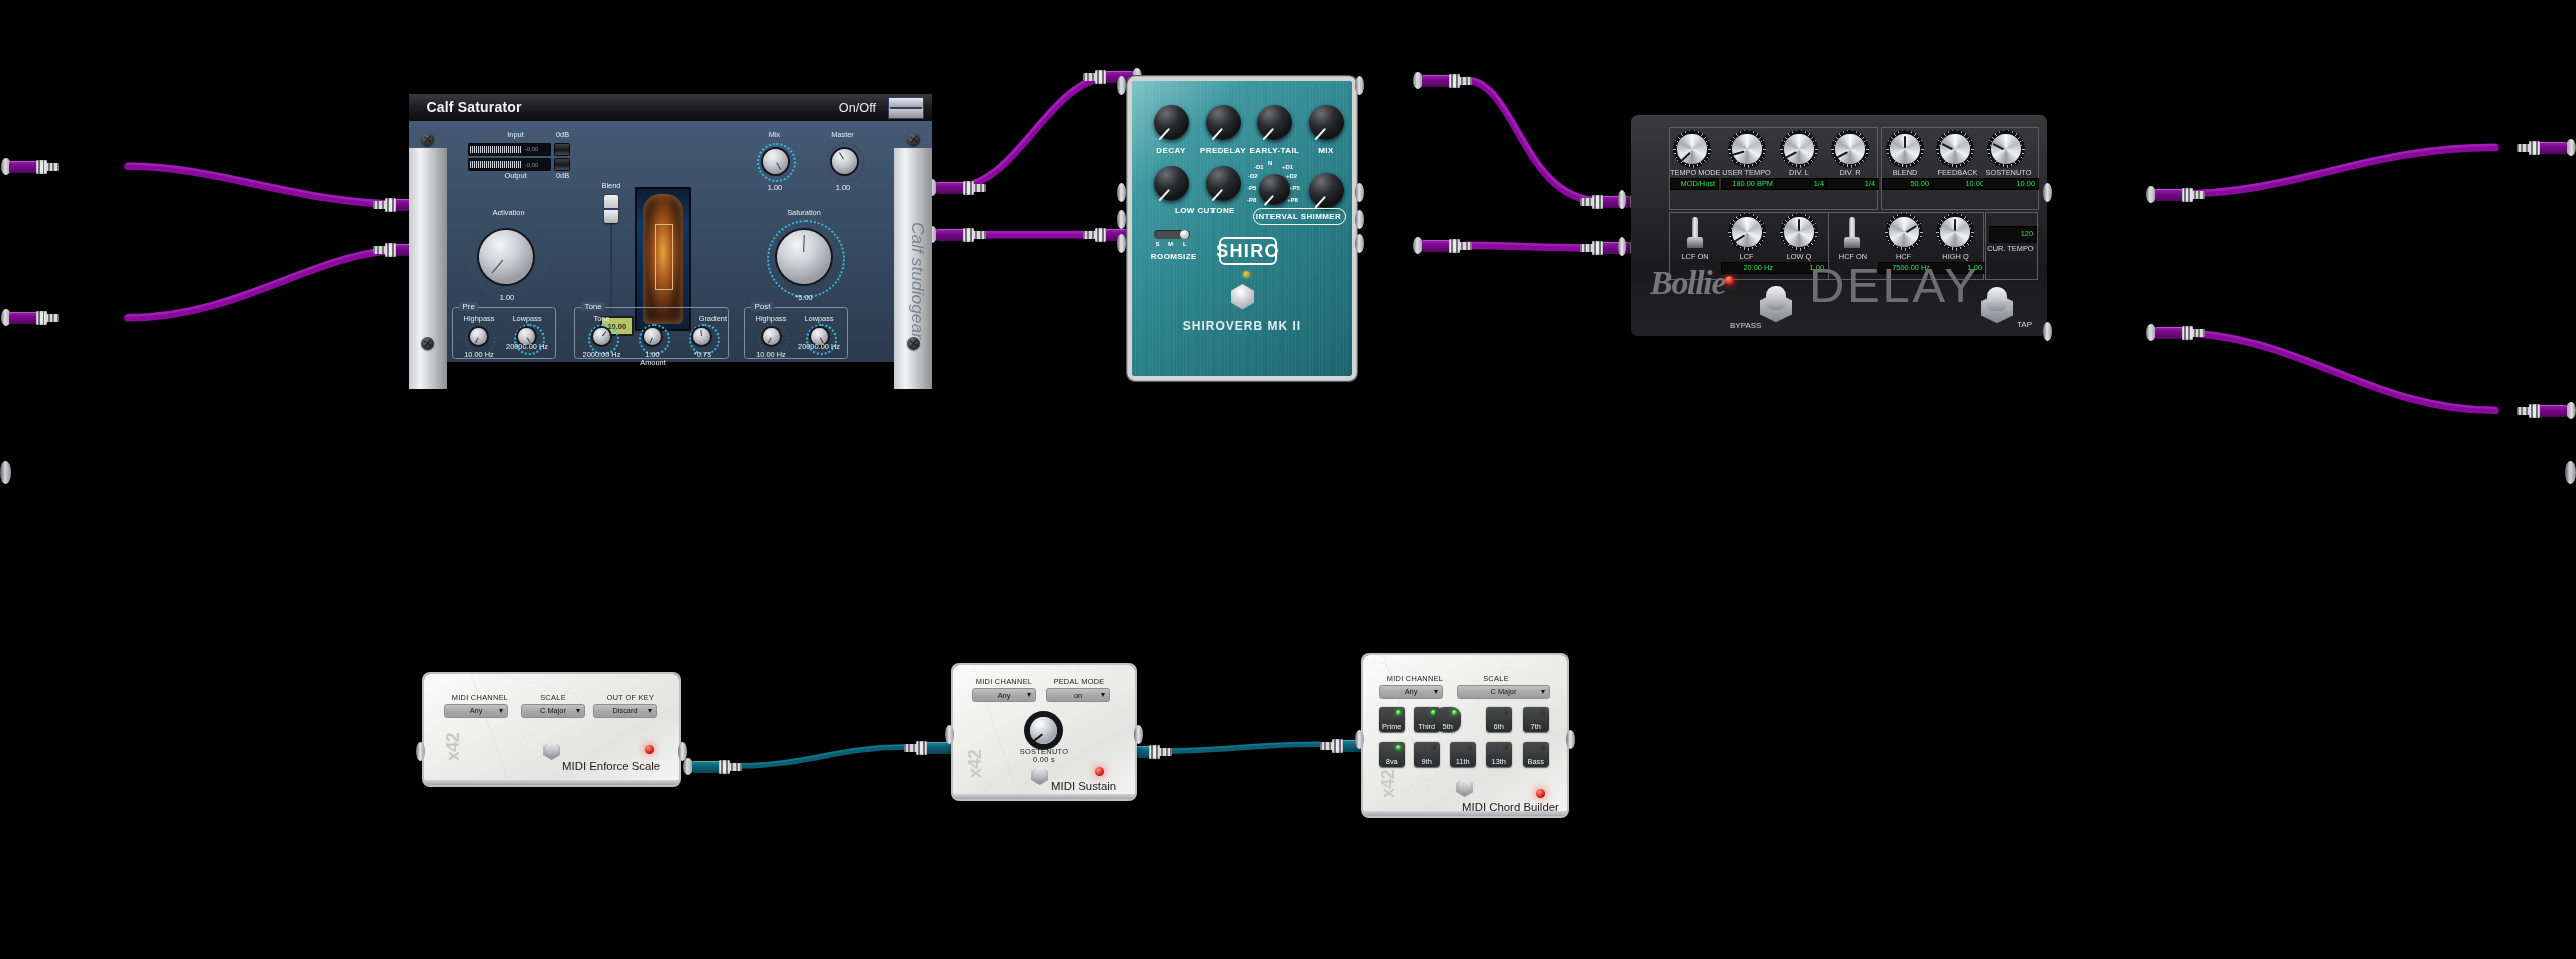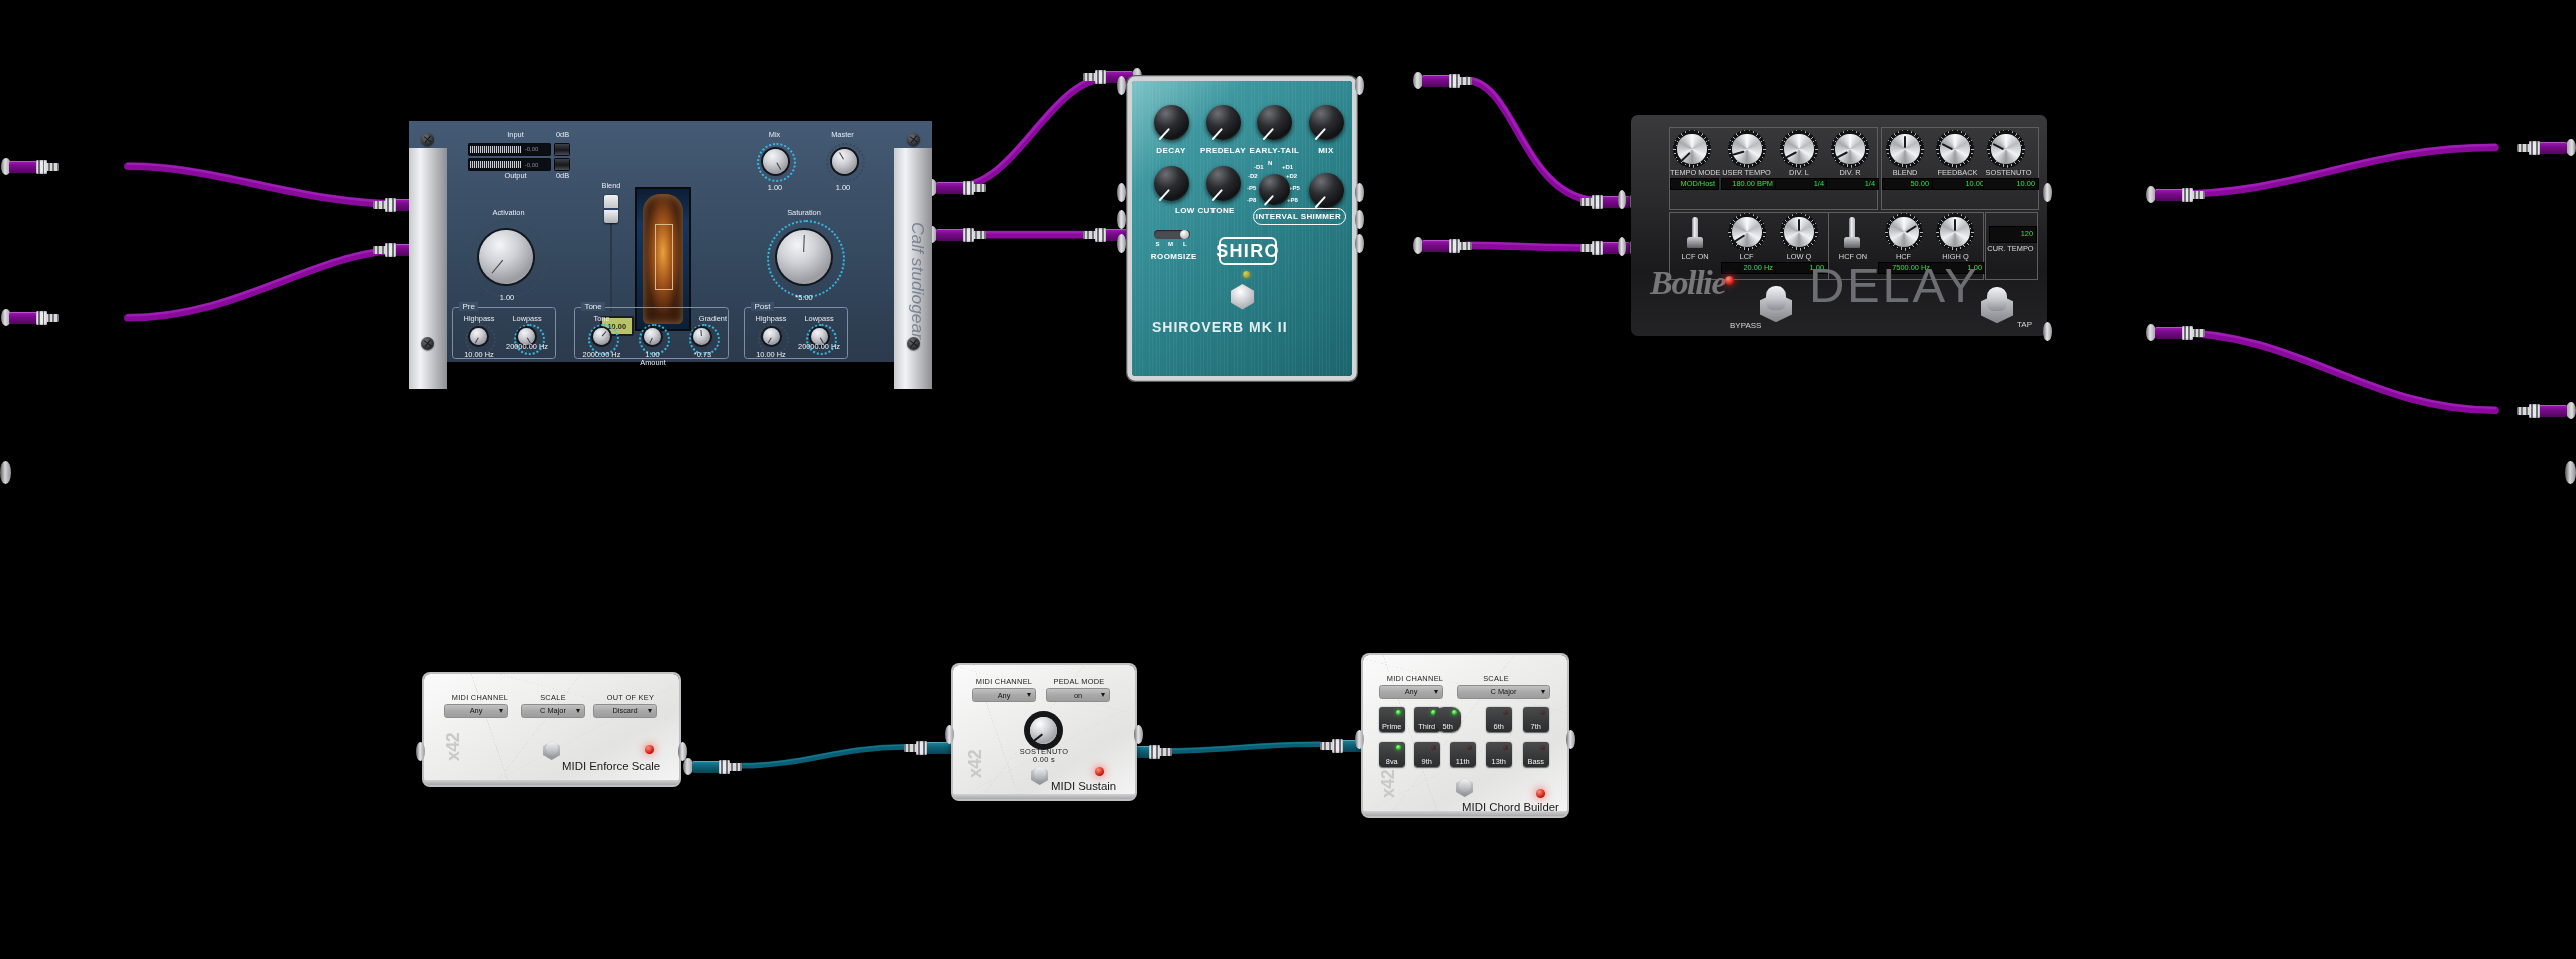--- a/index.html
+++ b/index.html
@@ -114,22 +114,22 @@
       font-size:18px;font-weight:800;letter-spacing:1.3px;color:#fff;}
   .rs-track{position:absolute;width:36px;height:8.7px;border-radius:4.7px;background:#4a4c50;
       box-shadow:inset 0 0.7px 1.3px rgba(0,0,0,.7);}
   .rs-thumb{position:absolute;width:9.4px;height:9.4px;border-radius:50%;
       background:radial-gradient(circle at 35% 30%,#fff,#9d9fa4);}
   .led-y{position:absolute;width:7.4px;height:7.4px;border-radius:50%;
       background:radial-gradient(circle at 35% 30%,#d8d05a,#8e8320);box-shadow:0 0 4px rgba(200,190,60,.5);}
   .stomp{position:absolute;width:23px;height:25.5px;
       background:radial-gradient(circle at 40% 30%,#fff 0%,#d3d4d8 40%,#8e9095 100%);
       clip-path:polygon(50% 0,100% 26%,100% 74%,50% 100%,0 74%,0 26%);}
-  .shiro-name{position:absolute;font-size:14px;font-weight:700;letter-spacing:1px;color:#e2eef0;
-      text-align:left;width:100%;margin-left:20px;}
+  .shiro-name{position:absolute;font-size:12px;font-weight:700;letter-spacing:1px;color:#e2eef0;
+      text-align:center;width:100%;}
 
   
   #bollie{position:absolute;left:1631px;top:115px;width:416px;height:221px;border-radius:6.7px;
       background:linear-gradient(180deg,#3a3a3c 0%,#2a2a2c 38%,#1a1a1c 70%,#232325 100%);
       box-shadow:0 4px 12px rgba(0,0,0,.9);}
   .bgrp{position:absolute;border:0.7px solid #5e5e60;}
   .bk{position:absolute;border-radius:50%;
       background:conic-gradient(from 0deg,#fbfbfc,#b9bbc0,#f2f3f5,#9a9ca1,#eceef1,#a8aaaf,#fbfbfc);
       box-shadow:0 0 0 4px #111214, 0 1.3px 3.4px rgba(0,0,0,.8);}
   .bk:after{content:"";position:absolute;inset:-4px;border-radius:50%;
@@ -366,20 +366,25 @@
     <div class="tip"></div>
   </div>
   <div class="plug midi flip" style="left:1320px;top:737px;">
     <div class="sock"></div>
     <div class="barrel"></div>
     <div class="knurl"></div>
     <div class="tip"></div>
   </div>
 
   <div id="calf">
+    <div class="calf-head">
+      <div class="calf-title nosel">Calf Saturator</div>
+      <div class="calf-onoff-lbl nosel">On/Off</div>
+      <div class="calf-onoff"></div>
+    </div>
     <div class="calf-body">
       <div class="calf-rail l"></div>
       <div class="calf-rail r"></div>
       <div class="screw" style="left:12px;top:12px;"></div>
       <div class="screw" style="left:12px;top:216px;"></div>
       <div class="screw" style="right:12px;top:12px;"></div>
       <div class="screw" style="right:12px;top:216px;"></div>
 
       <div class="calf-lbl" style="left:83px;top:9.4px;width:47px;">Input</div>
       <div class="calf-lbl" style="left:142px;top:9.4px;width:23px;">0dB</div>

